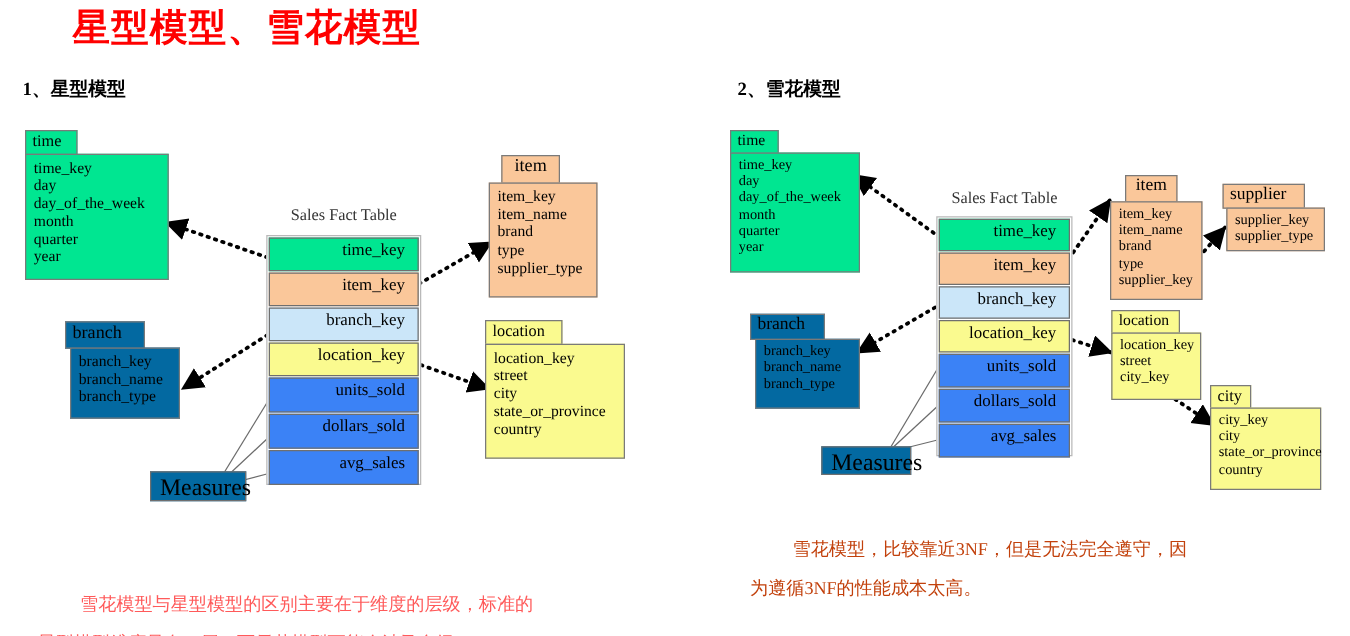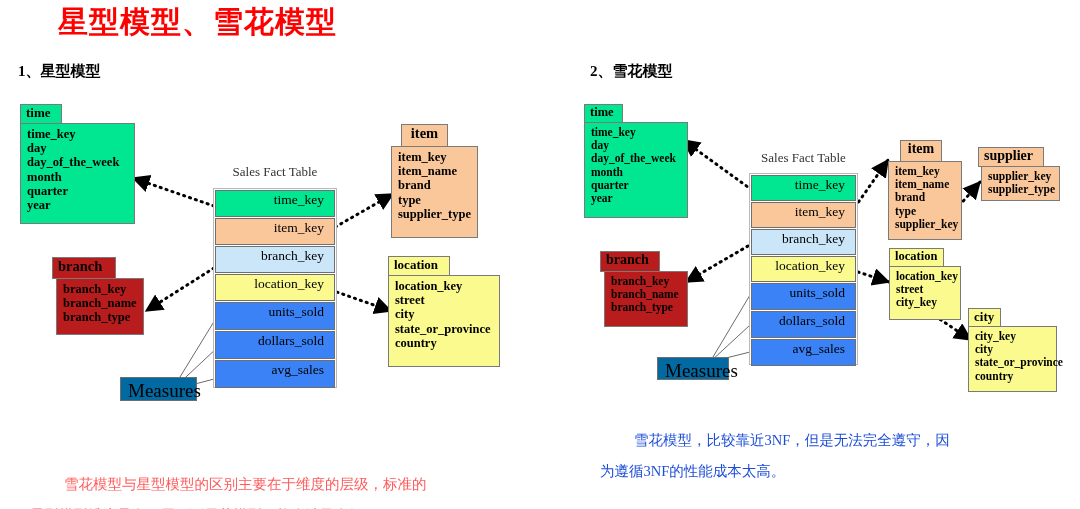--- a/index.html
+++ b/index.html
@@ -23,21 +23,21 @@
   .section-head{
     position:absolute;
     font-family:"Liberation Serif","DejaVu Serif",serif;
     font-size:15px;font-weight:bold;color:#000000;
     white-space:nowrap;
   }
   #sec-left{left:18px;top:62px;}
   #sec-right{left:590px;top:62px;}
 
   
-  .ent{position:absolute;font-weight:bold;}
+  .ent{position:absolute;}
   .ent .tab{
     position:absolute;top:0;left:0;
     border:1px solid #7a7a7a;
     box-sizing:border-box;
     font-size:13px;line-height:1.05;
     padding:1px 5px 2px 5px;
     white-space:nowrap;
   }
   .ent .body{
     position:absolute;left:0;
@@ -46,21 +46,21 @@
     padding:3px 5px 3px 6px;
     font-size:12.5px;
     line-height:14.2px;
     white-space:nowrap;
   }
   .ent .body div{white-space:nowrap;}
 
   
   .c-green .tab,.c-green .body{background:#00E691;}
   .c-peach .tab,.c-peach .body{background:#FAC79A;}
-  .c-blue  .tab,.c-blue  .body{background:#b91c1c;}
+  .c-blue  .tab,.c-blue  .body{background:#0369a1;}
   .c-yellow .tab,.c-yellow .body{background:#FAFA8F;}
 
   
   .fact{position:absolute;}
   .fact .cap{
     position:absolute;left:0;top:0;width:100%;
     text-align:center;font-size:13px;color:#333;white-space:nowrap;
   }
   .fact .stack{
     position:absolute;left:0;
@@ -101,21 +101,21 @@
 
   
   .caption{
     position:absolute;
     font-family:"Liberation Serif","DejaVu Serif",serif;
     font-size:14.5px;
     line-height:31px;
     white-space:nowrap;
   }
   #cap-left{left:30px;top:425px;color:#ff5a5a;margin-top:44px;}
-  #cap-right{left:600px;top:425px;color:#1d4ed8;}
+  #cap-right{left:600px;top:425px;color:#c2410c;}
   #cap-left .l,#cap-right .l{display:block;}
   #cap-left .indent,#cap-right .indent{padding-left:34px;}
 </style>
 </head>
 <body>
 
 <div class="root">
 
   <div id="page-title">星型模型、雪花模型</div>
 

